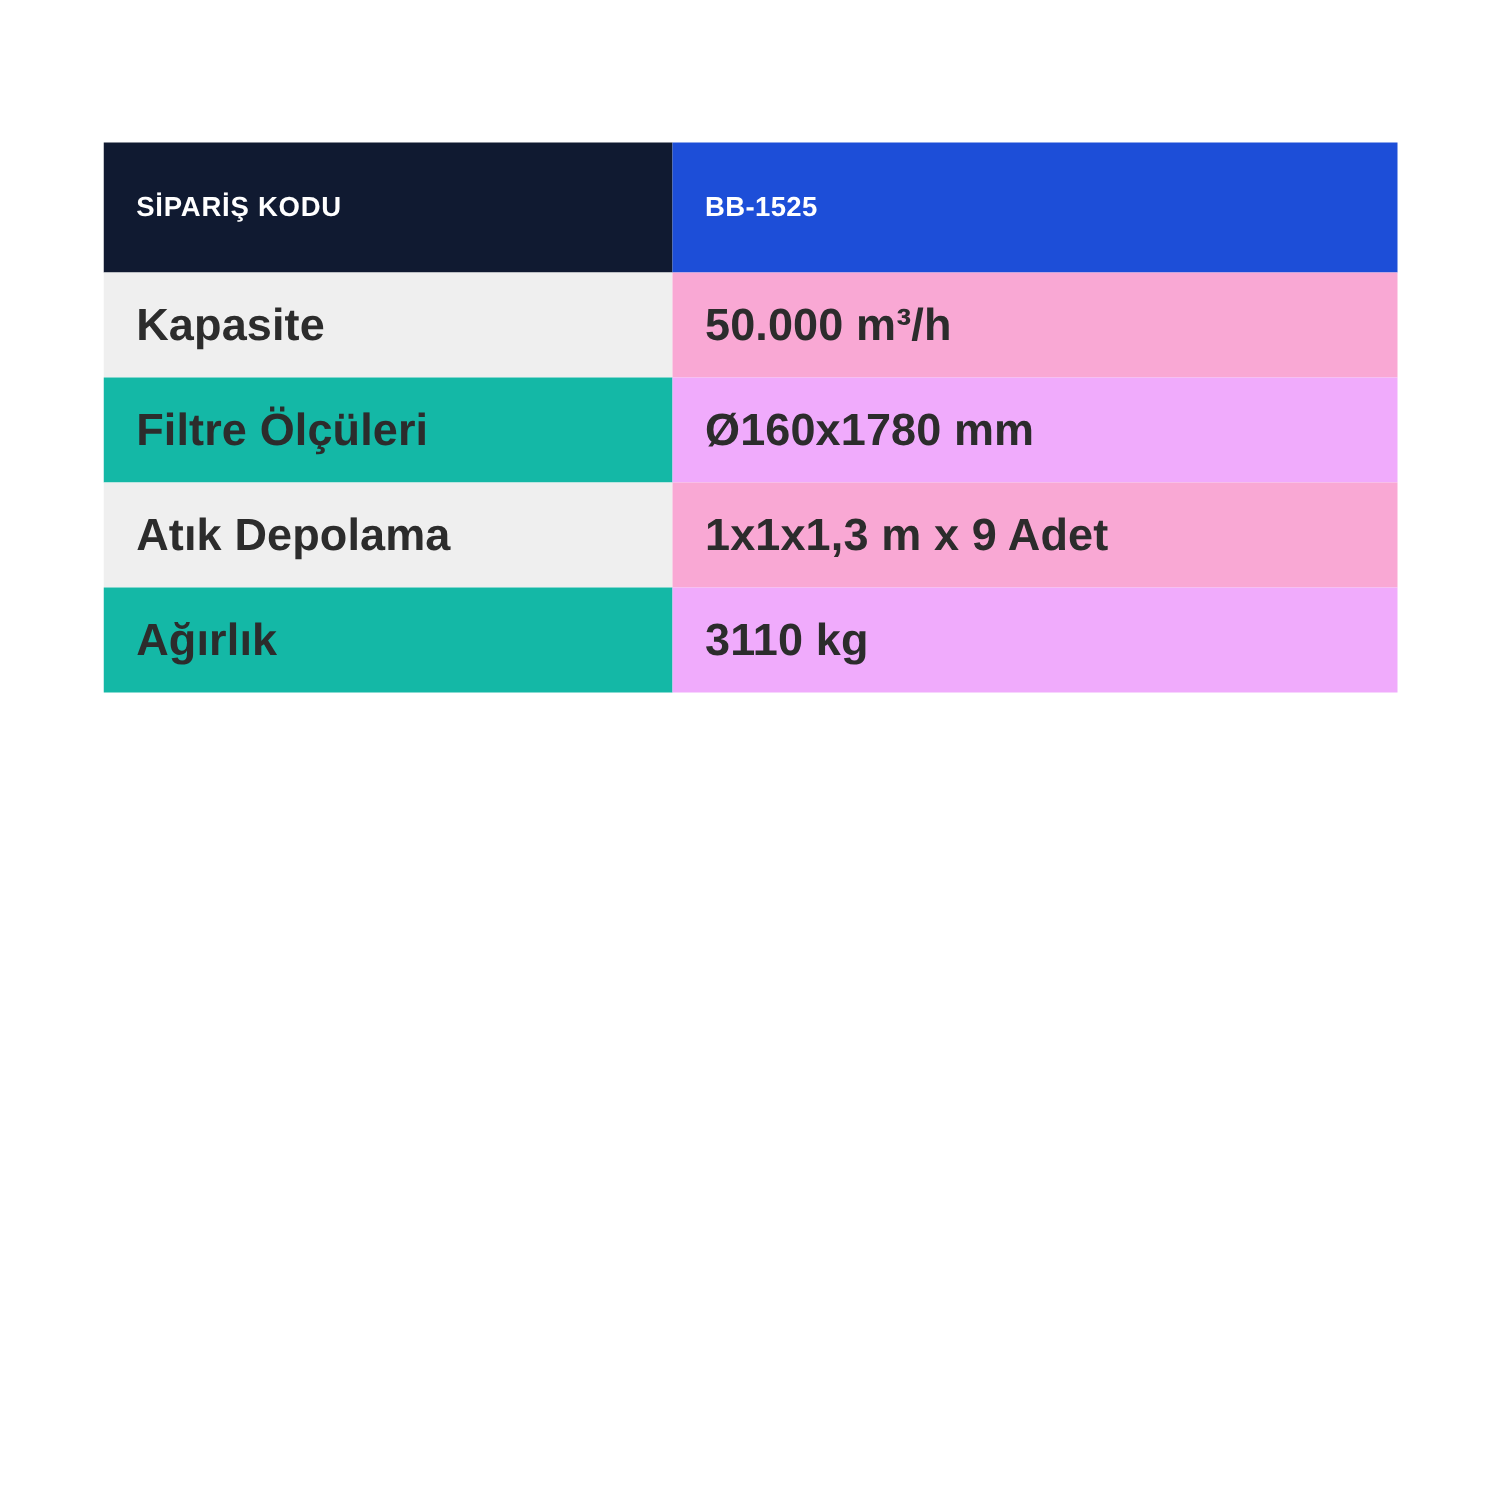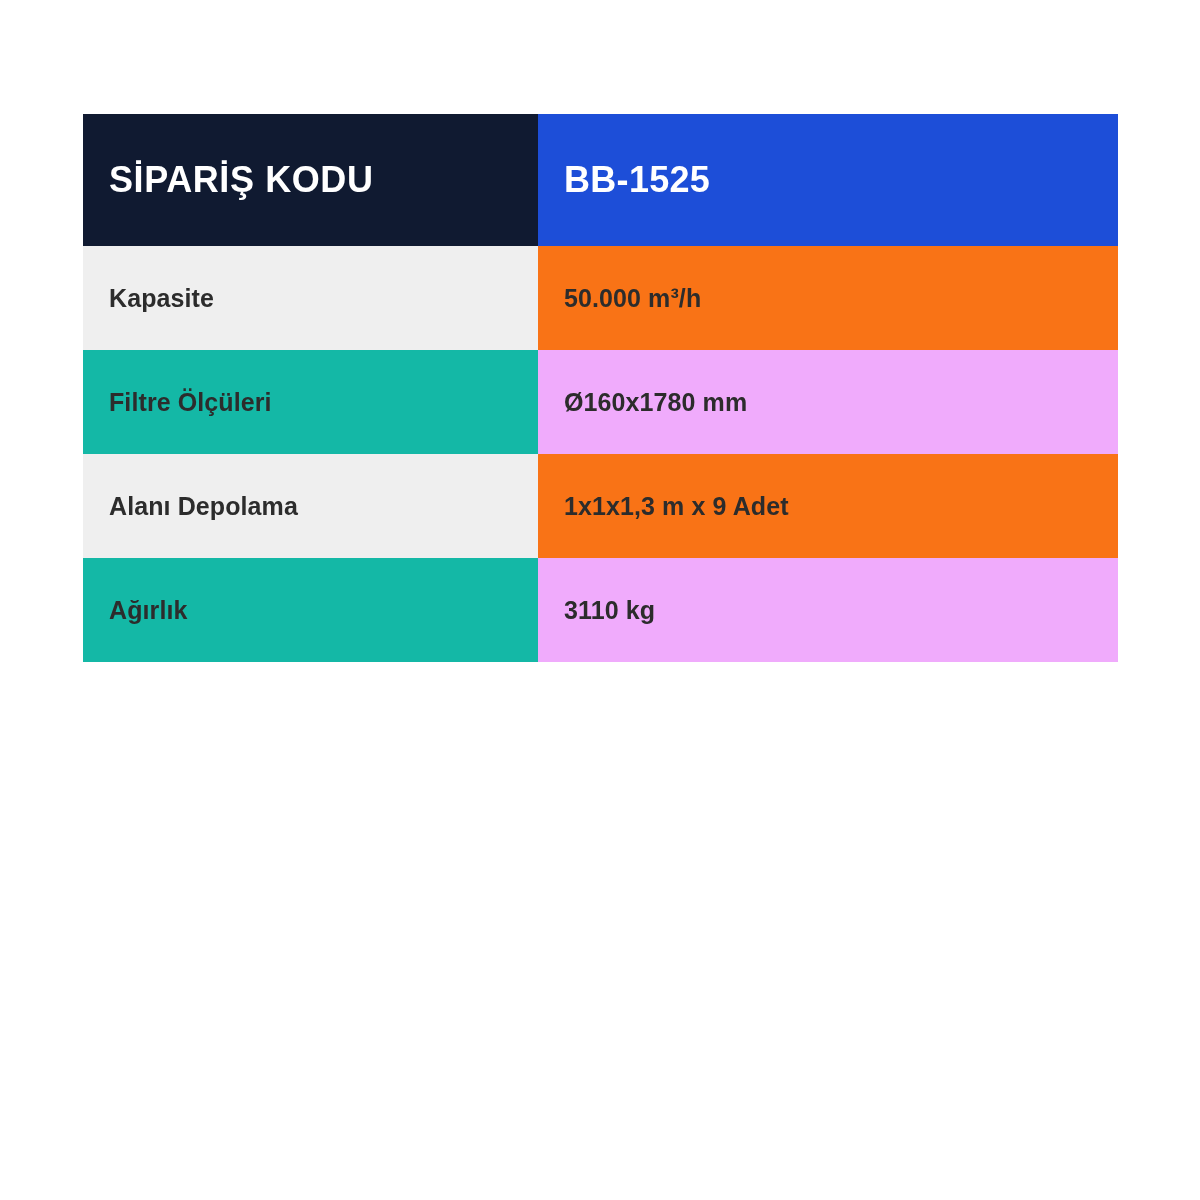--- a/index.html
+++ b/index.html
@@ -25,48 +25,48 @@
   .spec-table {
     width: 100%;
     border-collapse: collapse;
     table-layout: fixed;
   }
 
   .spec-table col.c-label { width: 455px; }
   .spec-table col.c-value { width: 580px; }
 
   .spec-table td {
-    height: 104px;
+    height: 84px;
     padding: 0 0 0 26px;
     vertical-align: middle;
-    font-size: 25px;
+    font-size: 36px;
     font-weight: bold;
     color: #2b2b2b;
     letter-spacing: 0.1px;
   }
 
   
   tr.header-row td {
-    height: 132px;
-    font-size: 36px;
+    height: 104px;
+    font-size: 22px;
   }
   td.header-label {
     background: #101a31;
     color: #ffffff;
     letter-spacing: 0.6px;
   }
   td.header-value {
     background: #1d4ed8;
     color: #ffffff;
     letter-spacing: 0.3px;
   }
 
   
   tr.row-odd td.cell-label { background: #efefef; }
-  tr.row-odd td.cell-value { background: #f97316; }
+  tr.row-odd td.cell-value { background: #f9a8d4; }
   tr.row-even td.cell-label { background: #14b8a6; }
   tr.row-even td.cell-value { background: #f0abfc; }
 
   td.cell-label { color: #2c2c2c; }
   td.cell-value { color: #2c2c2c; }
 </style>
 </head>
 <body>
 
 <div class="spec-wrap">
@@ -82,21 +82,21 @@
       </tr>
       <tr class="row-odd">
         <td class="cell-label">Kapasite</td>
         <td class="cell-value">50.000 m³/h</td>
       </tr>
       <tr class="row-even">
         <td class="cell-label">Filtre Ölçüleri</td>
         <td class="cell-value">Ø160x1780 mm</td>
       </tr>
       <tr class="row-odd">
-        <td class="cell-label">Alanı Depolama</td>
+        <td class="cell-label">Atık Depolama</td>
         <td class="cell-value">1x1x1,3 m x 9 Adet</td>
       </tr>
       <tr class="row-even">
         <td class="cell-label">Ağırlık</td>
         <td class="cell-value">3110 kg</td>
       </tr>
     </tbody>
   </table>
 </div>
 

